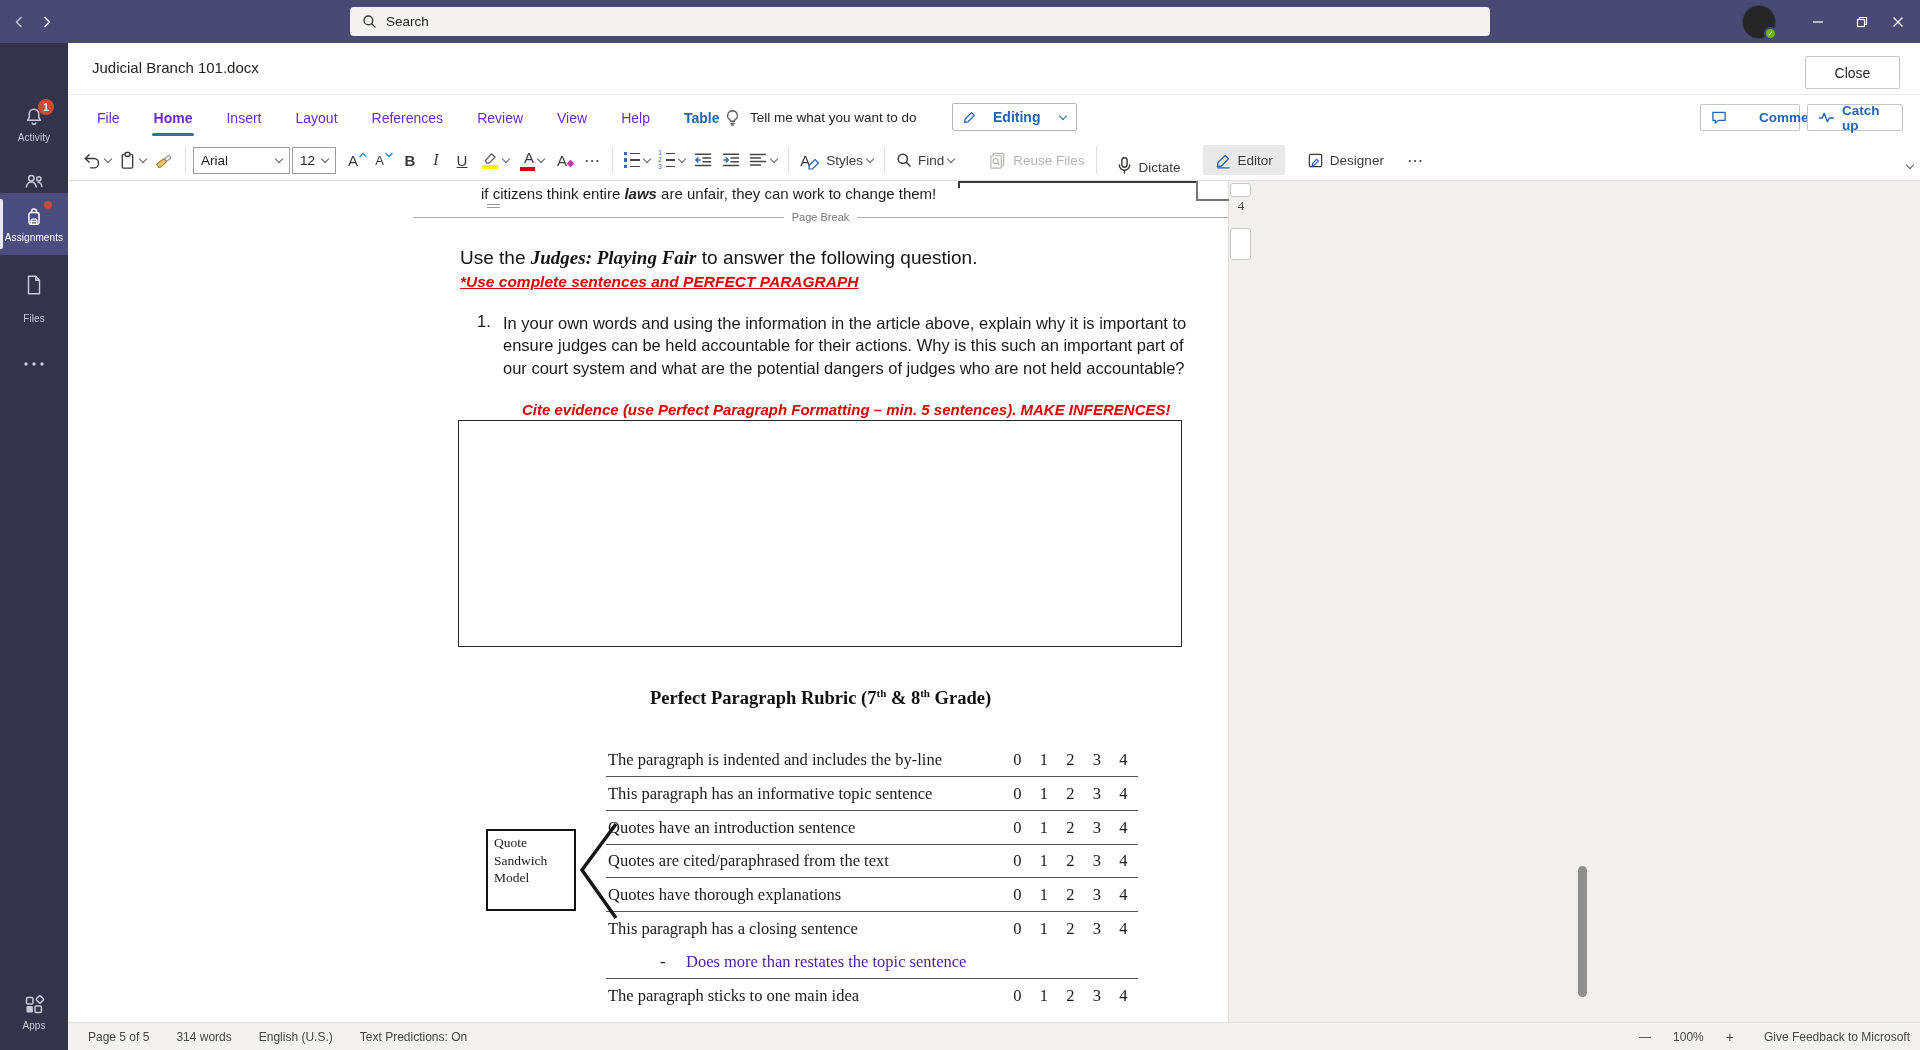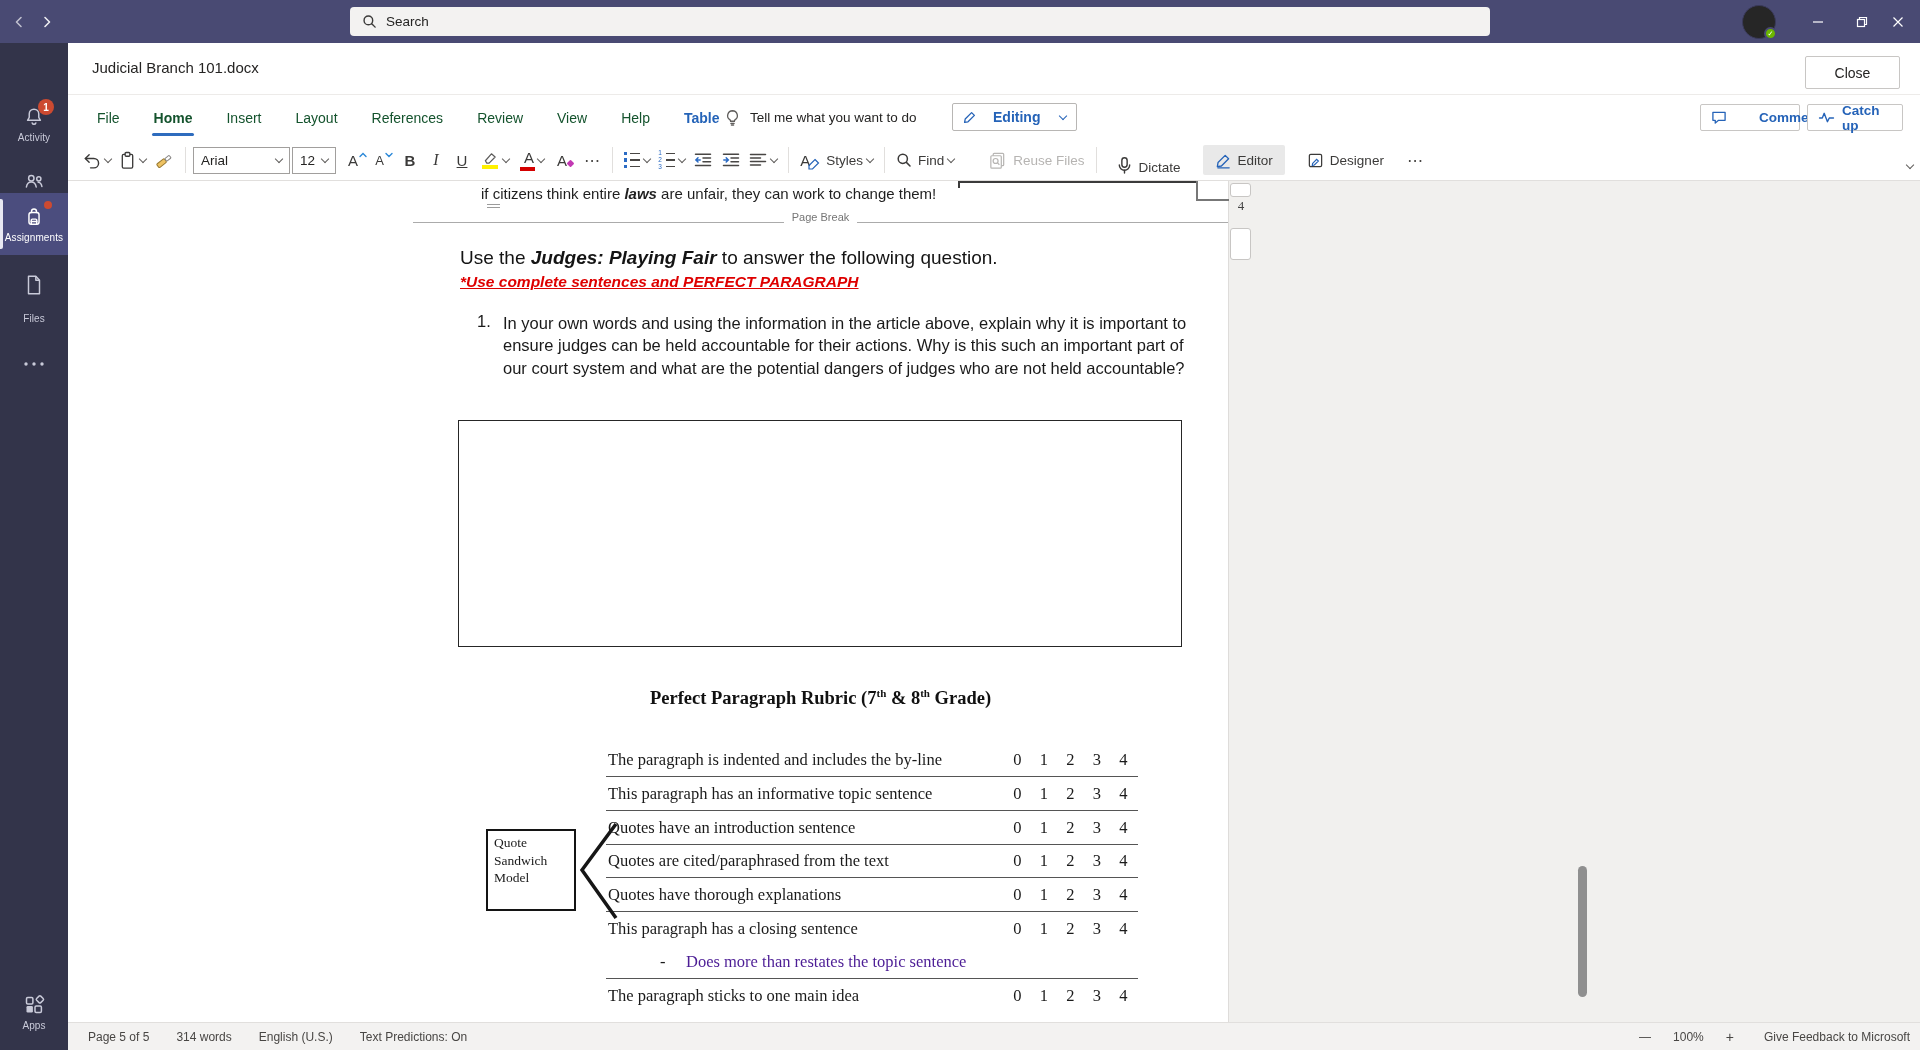--- a/index.html
+++ b/index.html
@@ -34,21 +34,21 @@
   
   .docheader{position:absolute;left:68px;top:43px;width:1852px;height:52px;background:#fff;border-bottom:1px solid #EDEBE9;}
   .doctitle{position:absolute;left:24px;top:16px;font-size:15px;color:#252423;}
   .close-btn{position:absolute;left:1737px;top:13px;width:95px;height:33px;background:#fff;border:1px solid #C8C6C4;border-radius:2px;
              font-size:14px;color:#252423;display:flex;align-items:center;justify-content:center;cursor:pointer;}
 
   
   .ribbon{position:absolute;left:68px;top:95px;width:1852px;height:86px;background:#fff;border-bottom:1px solid #E1DFDD;}
   .tabs-row{position:absolute;left:0;top:0;width:1852px;height:45px;}
   .tabs{position:absolute;left:12px;top:0;height:45px;display:flex;align-items:center;}
-  .tab{position:relative;padding:0 17px;font-size:14px;color:#14532d;height:45px;display:flex;align-items:center;cursor:pointer;}
+  .tab{position:relative;padding:0 17px;font-size:14px;color:#6d28d9;height:45px;display:flex;align-items:center;cursor:pointer;}
   .tab.active{font-weight:700;}
   .tab.active::after{content:'';position:absolute;left:15px;right:15px;bottom:4px;height:3px;border-radius:2px;background:#2E6CBE;}
   .tab.contextual{color:#2463B8;font-weight:600;}
   .tellme{position:absolute;left:657px;top:5px;height:34px;display:flex;align-items:center;gap:10px;font-size:13.5px;color:#252423;cursor:pointer;}
   .editing-btn{position:absolute;left:884px;top:8px;height:28px;padding:0 10px;border:1px solid #B8B6B4;border-radius:2px;
                display:flex;align-items:center;gap:16px;color:#2563B8;font-size:14px;font-weight:600;cursor:pointer;background:#fff;}
   .pill-btn{position:absolute;top:9px;height:27px;border:1px solid #C8C6C4;border-radius:2px;background:#fff;color:#2563B8;
             font-size:13.5px;font-weight:600;display:flex;align-items:center;gap:7px;padding:0 10px;cursor:pointer;}
 
   .toolbar{position:absolute;left:0;top:45px;width:1852px;height:40px;display:flex;align-items:center;padding-left:10px;}
@@ -77,21 +77,21 @@
   .ic-num .n{font-size:6.5px;color:#2B6BC4;width:5px;line-height:4px;}
   .ic-num .l{width:9px;height:1.5px;background:#484644;}
 
   
   .canvas{position:absolute;left:68px;top:181px;width:1852px;height:841px;background:#fff;overflow:hidden;}
   .gutter{position:absolute;left:1160px;top:0;width:692px;height:841px;background:#F1F0EE;border-left:1px solid #DEDCDA;}
   .doc-layer{position:absolute;left:0;top:0;width:1852px;height:841px;font-family:"Liberation Sans","DejaVu Sans",sans-serif;}
   
   .serif{font-family:"Liberation Serif","DejaVu Serif",serif;}
   .redtxt{color:#DE0000;}
-  .pagebreak{position:absolute;left:345px;top:30px;width:815px;display:flex;align-items:flex-end;color:#757575;font-size:11px;}
+  .pagebreak{position:absolute;left:345px;top:30px;width:815px;display:flex;align-items:center;color:#757575;font-size:11px;}
   .pagebreak .ln{flex:1;height:1px;background:#ABABAB;}
   .pagebreak .lb{padding:0 8px;}
   .rubric-line{position:absolute;height:1px;background:#555;}
   .scorecells{position:absolute;display:flex;}
   .scorecells span{width:26.5px;text-align:center;font-family:"Liberation Serif","DejaVu Serif",serif;font-size:16.5px;color:#1a1a1a;}
   .gutterbox{position:absolute;background:#fff;border:1px solid #C8C6C4;border-radius:3px;}
   .scrollthumb{position:absolute;left:1510px;top:685px;width:9px;height:131px;background:#8F8F8F;border-radius:4.5px;cursor:pointer;}
 
   
   .statusbar{position:absolute;left:68px;top:1022px;width:1852px;height:28px;background:#F3F2F1;border-top:1px solid #E1DFDD;
@@ -466,26 +466,27 @@
       </div>
       <div class="abs" style="left:419px;top:23px;width:13px;height:4px;border-top:1px solid #9b9b9b;border-bottom:1px solid #9b9b9b;"></div>
 
       <div class="pagebreak">
         <span class="ln"></span>
           <span class="lb">Page Break</span>
           <span class="ln"></span>
       </div>
 
       <div class="abs" style="left:392px;top:66px;font-size:19px;color:#141414;">
-        <span>Use the </span><span style="font-weight:700;font-style:italic;">Judges: Playing Fair</span><span> to answer the following question.</span>
+        <span>Use the </span><span style="font-weight:700;font-style:italic;font-family:Liberation Serif, serif;">Judges: Playing Fair</span><span> to answer the following question.</span>
       </div>
       <div class="abs redtxt" style="left:392px;top:92px;font-size:15.5px;font-weight:700;font-style:italic;text-decoration:underline;">*Use complete sentences and PERFECT PARAGRAPH</div>
 
       <div class="abs" style="left:409px;top:131px;font-size:16.5px;color:#1A1A1A;">1.</div>
       <div class="abs" style="left:435px;top:131px;width:688px;font-size:16.5px;line-height:22.4px;color:#1A1A1A;">In your own words and using the information in the article above, explain why it is important to ensure judges can be held accountable for their actions. Why is this such an important part of our court system and what are the potential dangers of judges who are not held accountable?</div>
+      <div class="abs redtxt" style="left:454px;top:220px;font-size:15px;font-weight:700;font-style:italic;">Cite evidence (use Perfect Paragraph Formatting – min. 5 sentences). MAKE INFERENCES!</div>
 
       <div class="abs" style="left:390px;top:239px;width:724px;height:227px;border:1.5px solid #262626;background:#fff;"></div>
 
       <div class="abs serif" style="left:345px;top:506px;width:815px;text-align:center;font-size:18.5px;font-weight:700;color:#111;">
         <span>Perfect Paragraph Rubric (7</span><sup style="font-size:11px;">th</sup><span> &amp; 8</span><sup style="font-size:11px;">th</sup><span> Grade)</span>
       </div>
 
       <div id="rubric-rows">
           <div class="abs serif" style="left: 540px; top: 569px; font-size: 16.5px; color: rgb(26, 26, 26);">The paragraph is indented and includes the by-line</div>
           <div class="scorecells" style="left: 936px; top: 569px;">

